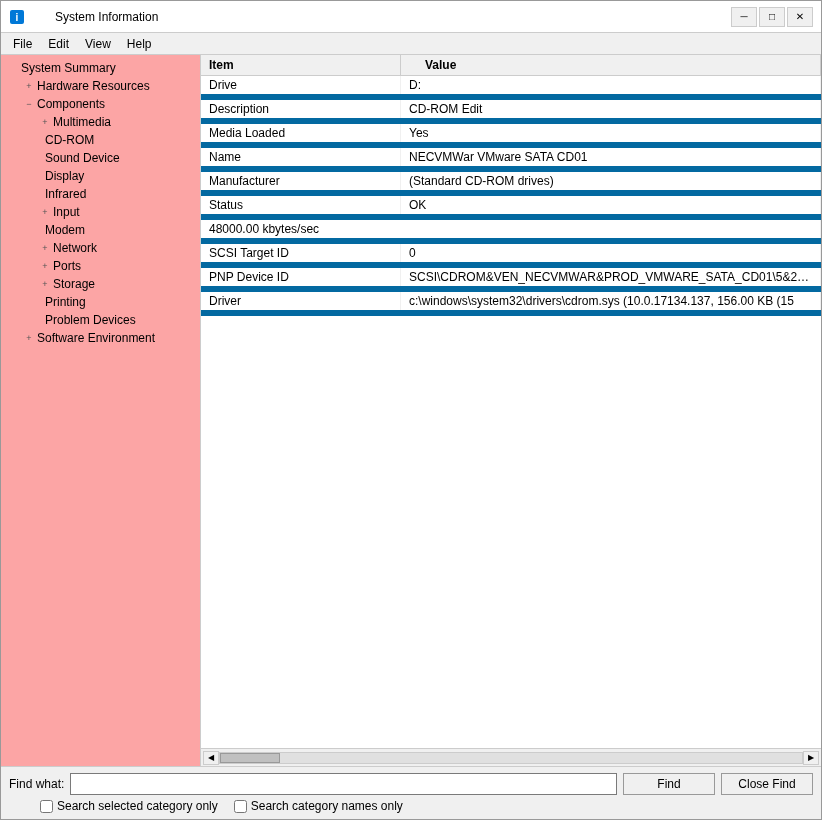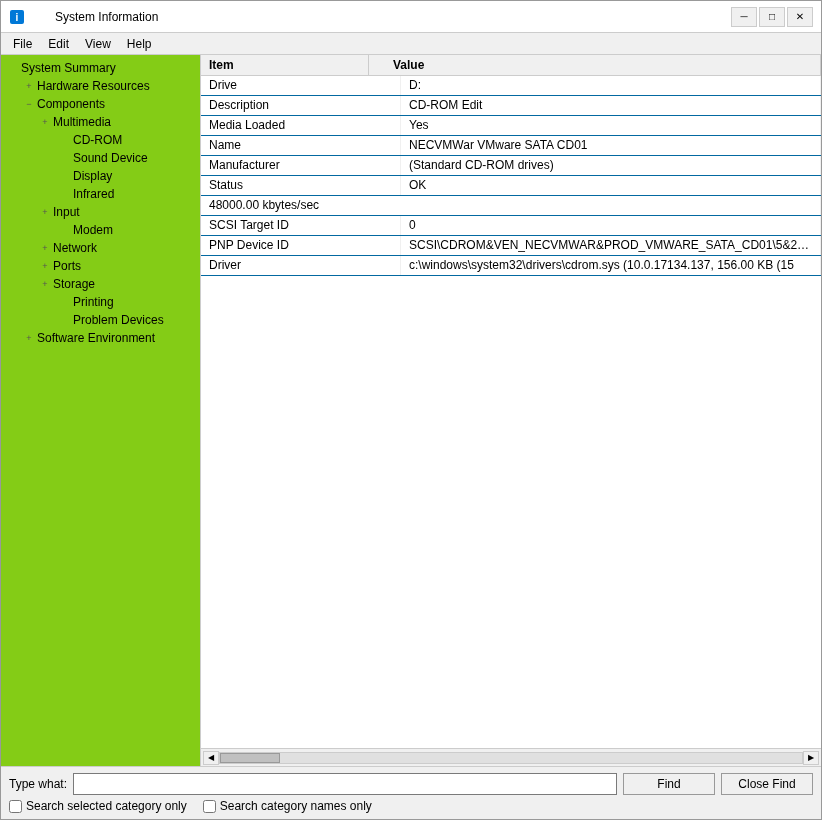--- a/index.html
+++ b/index.html
@@ -72,21 +72,21 @@
       font-size: 12px;
     }
     .main-content {
       display: flex;
       flex: 1;
       overflow: hidden;
     }
     .left-panel {
       width: 200px;
       min-width: 200px;
-      background: #84cc16;
+      background: #fca5a5;
       border-right: 1px solid #ccc;
       overflow-y: auto;
       overflow-x: hidden;
       padding: 4px 0;
       text-align: right;
     }
     .tree-item {
       display: flex;
       align-items: center;
       padding: 1px 0;
@@ -103,21 +103,21 @@
       font-size: 9px;
       color: #555;
       flex-shrink: 0;
     }
     .tree-item .label {
       font-size: 12px;
     }
     .indent1 { padding-left: 4px; }
     .indent2 { padding-left: 20px; }
     .indent3 { padding-left: 36px; }
-    .indent4 { padding-left: 56px; }
+    .indent4 { padding-left: 28px; }
     .right-panel {
       flex: 1;
       background: #fff;
       overflow: hidden;
       display: flex;
       flex-direction: column;
     }
     .data-table {
       flex: 1;
       overflow: hidden;
@@ -129,30 +129,30 @@
       background: #f0f0f0;
       border-bottom: 1px solid #ccc;
     }
     .th {
       padding: 3px 8px;
       font-weight: bold;
       font-size: 12px;
       border-right: 1px solid #ccc;
       flex-shrink: 0;
     }
-    .th-item { width: 168px; }
+    .th-item { width: 200px; }
     .th-value { flex: 1; margin-left: 16px; }
     .table-body {
       flex: 1;
       overflow-y: auto;
       overflow-x: auto;
     }
     .table-row {
       display: flex;
-      border-bottom: 1px solid #0369a1;
+      border-bottom: 6px solid #0369a1;
       min-height: 20px;
     }
     .table-row:nth-child(even) { background: #fff; }
     .table-row:nth-child(odd) { background: #fff; }
     .td {
       padding: 2px 8px;
       font-size: 12px;
       border-right: 1px solid #f0f0f0;
       flex-shrink: 0;
       white-space: nowrap;
@@ -224,20 +224,21 @@
       height: 22px;
       background: #f0f0f0;
       border: 1px solid #999;
       cursor: pointer;
       font-size: 12px;
     }
     .checkbox-row {
       display: flex;
       align-items: center;
       gap: 16px;
+      margin-left: 31px;
     }
     .checkbox-item {
       display: flex;
       align-items: center;
       gap: 4px;
       font-size: 12px;
     }
     .checkbox-item input[type=checkbox] {
       width: 13px;
       height: 13px;
@@ -412,21 +413,21 @@
         <div class="h-scroll-track">
           <div class="h-scroll-thumb"></div>
         </div>
         <div class="scroll-btn">▶</div>
       </div>
     </div>
   </div>
 
   <div class="bottom-panel">
     <div class="find-row">
-      <label class="find-label">Type what:</label>
+      <label class="find-label">Find what:</label>
       <input type="text" class="find-input" style="">
       <button class="find-btn">Find</button>
       <button class="find-btn">Close Find</button>
     </div>
     <div class="checkbox-row">
       <label class="checkbox-item">
         <input type="checkbox" style="">
         <span>Search selected category only</span>
       </label>
       <label class="checkbox-item">

